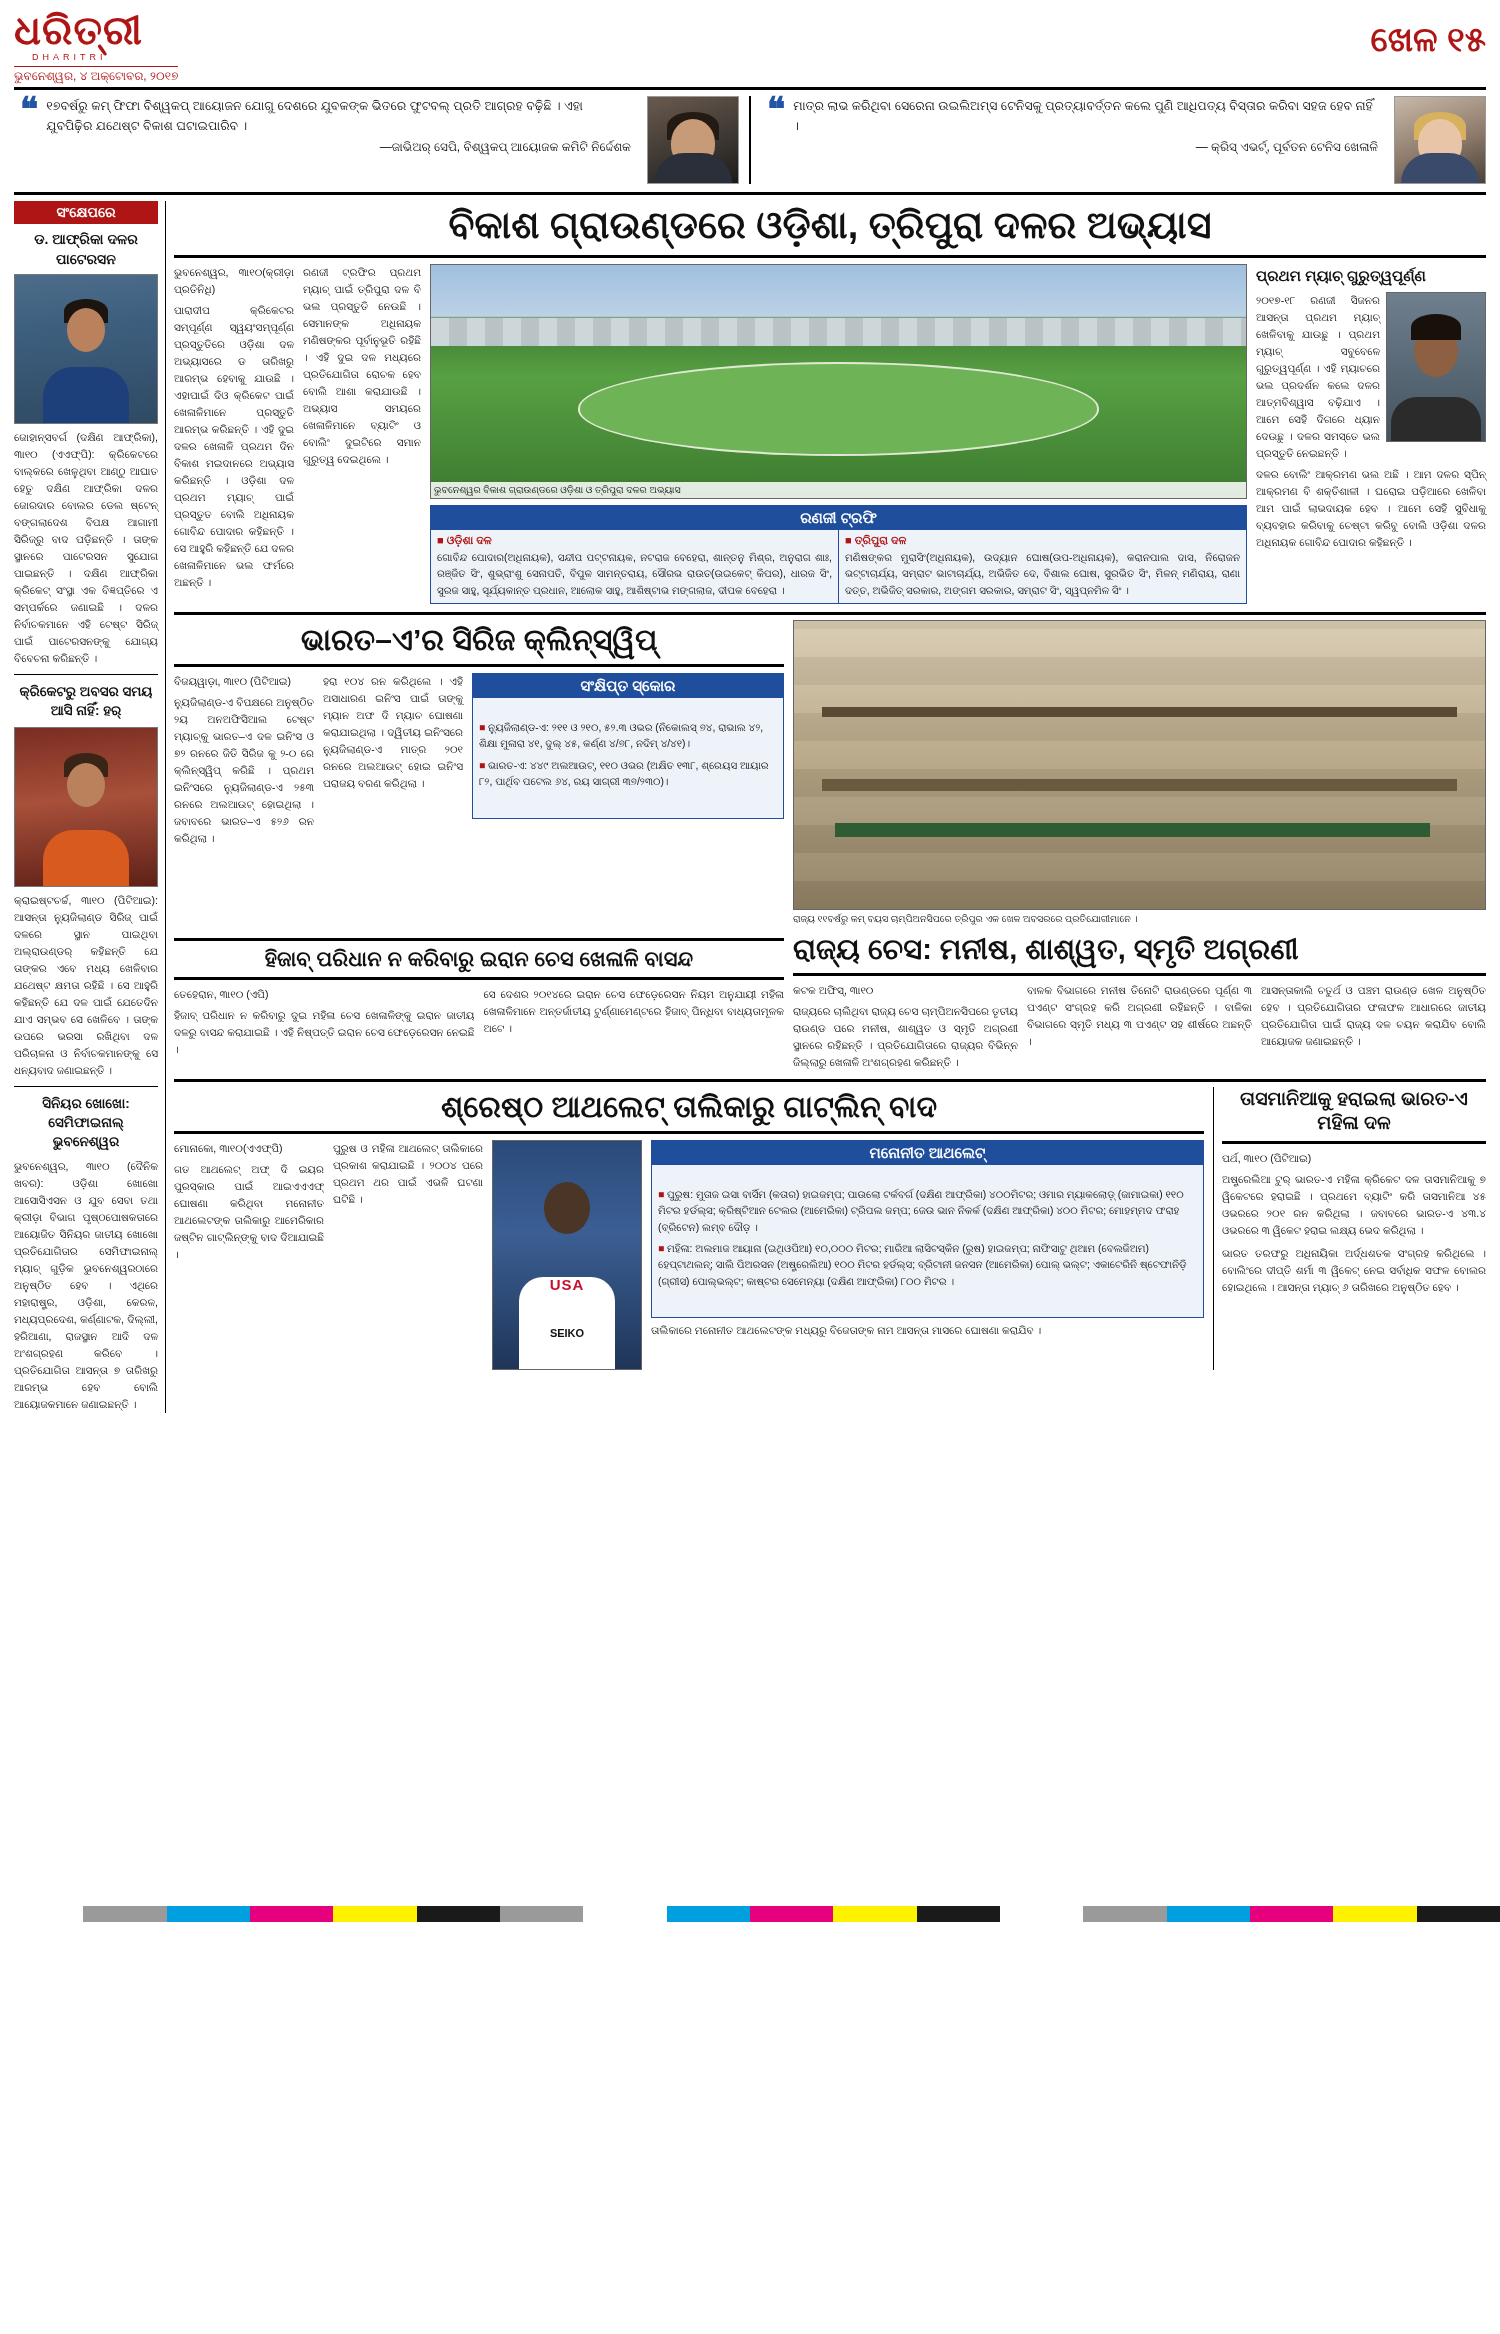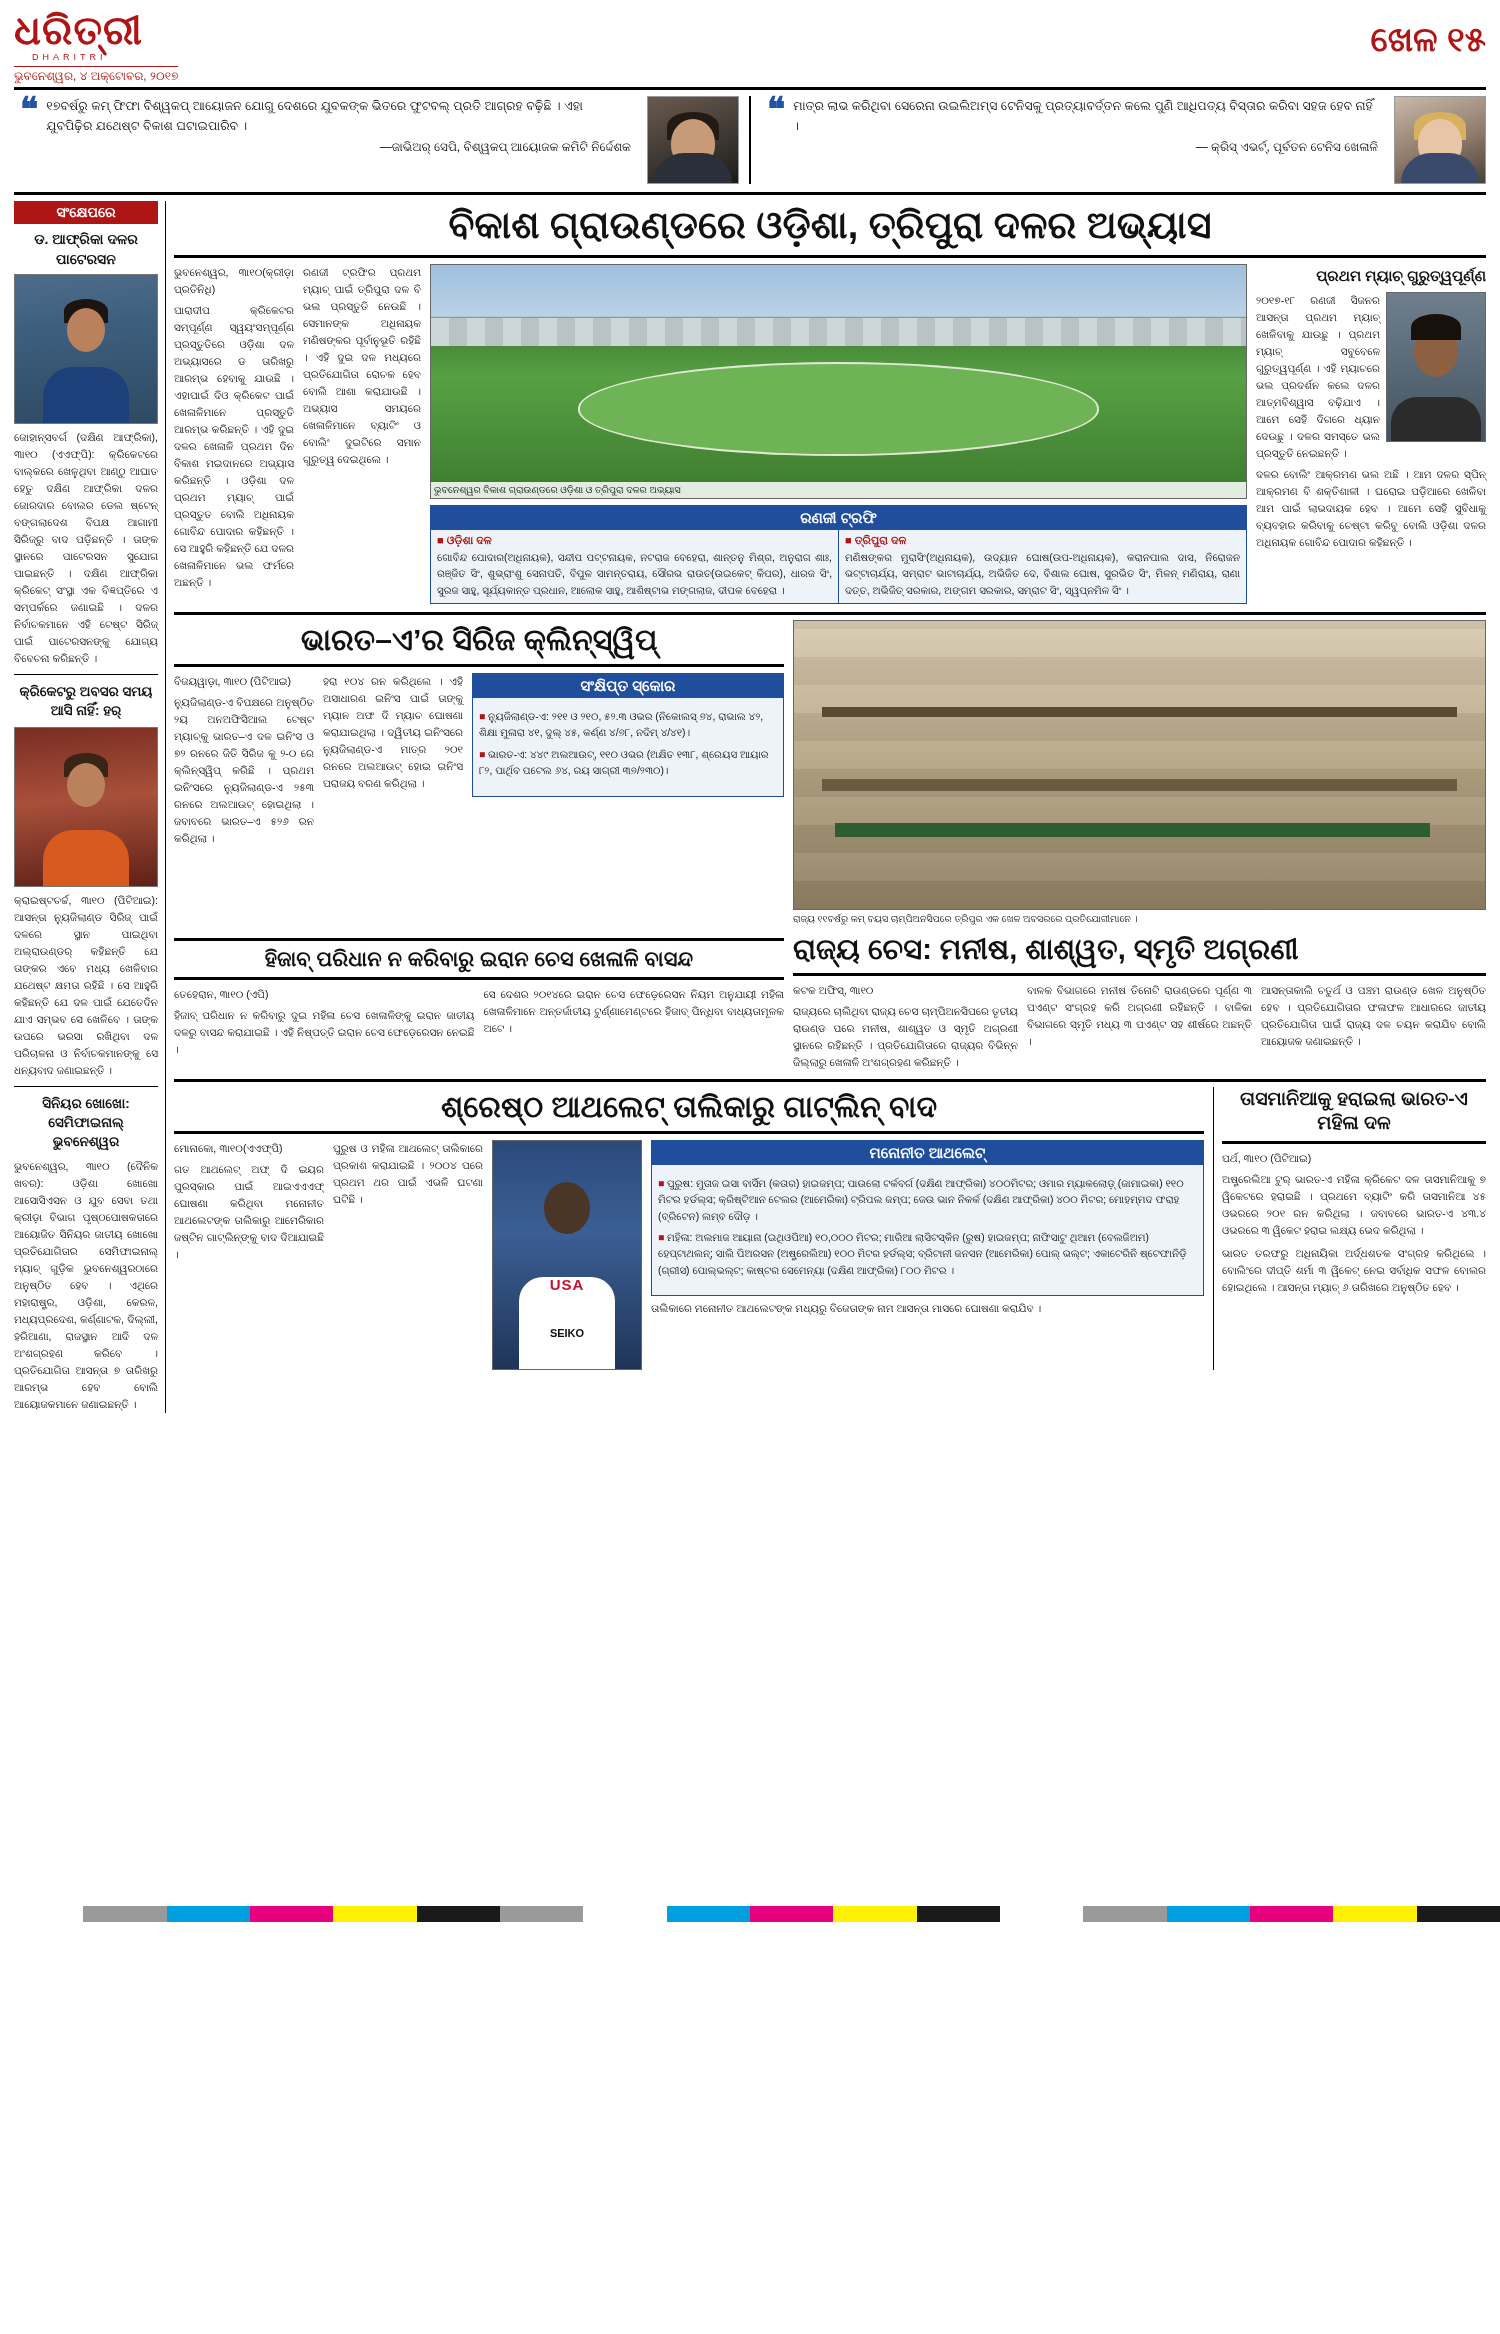--- a/index.html
+++ b/index.html
@@ -72,21 +72,21 @@
   .photo .cap { position:absolute; left:0; right:0; bottom:0; background:rgba(255,255,255,.85); font-size:9.5px; padding:2px 3px; }
   .ground { background:linear-gradient(#9fc0de 0%,#bcd2e6 22%,#3f7a31 23%,#57a043 48%,#4b8f3a 72%,#3d7a2f 100%); }
   .ground:after { content:""; position:absolute; left:18%; top:42%; width:64%; height:40%; border-radius:50%; background:#6fb357; box-shadow:inset 0 0 0 2px #e2e8d5; }
   .ground:before { content:""; position:absolute; left:0; top:23%; width:100%; height:12%; background:repeating-linear-gradient(90deg,#cdd6d8 0 18px,#b9c3c6 18px 36px); }
   .chesshall { background:linear-gradient(#c9b89d 0%,#b8a customers 1%,#a89474 40%,#8d7a5d 100%); }
   .chesshall { background:linear-gradient(#d8cbb2 0%,#b9a888 45%,#8f7f63 100%); }
 
   
   .box { border:1px solid #1e4e9c; }
   .box-head { background:#1e4e9c; color:#fff; text-align:center; font-weight:bold; font-size:15px; padding:3px 0; }
-  .box-body { background:#eef3fa; padding:11px 6px; font-size:10.3px; line-height:1.6; }
+  .box-body { background:#eef3fa; padding:22px 6px; font-size:10.3px; line-height:1.6; }
   .team-grid { display:flex; }
   .team-col { flex:1; padding:4px 6px; }
   .team-col + .team-col { border-left:1px solid #1e4e9c; }
   .team-title { color:#b01515; font-weight:bold; font-size:11px; margin-bottom:3px; }
   .bullet { color:#b01515; }
   .score-item { margin-bottom:5px; }
 
   
   .athlete { background:linear-gradient(#2a4a7a 0%,#3b5f94 40%,#1f3558 100%); }
   .athlete .torso { position:absolute; left:50%; bottom:0; transform:translateX(-50%); width:96px; height:92px; background:#ffffff; border-radius:24px 24px 0 0; }
@@ -206,21 +206,21 @@
                 </div>
                 <div class="team-col">
                   <div class="team-title"><span class="bullet">■</span> <span>ତ୍ରିପୁରା ଦଳ</span></div>
                   <div style="font-size:10.3px;line-height:1.6;text-align:justify;">ମଣିଷଙ୍କର ମୁରାସିଂ(ଅଧିନାୟକ), ଉଦ୍ୟାନ ଘୋଷ(ଉପ-ଅଧିନାୟକ), କରାନପାଲ ଦାସ, ନିରୋଜନ ଭଟ୍ଟାଚାର୍ଯ୍ୟ, ସମ୍ରାଟ ଭାଟାଚାର୍ଯ୍ୟ, ଅଭିଜିତ ଦେ, ବିଶାଲ ଘୋଷ, ସୁରଭିତ ସିଂ, ମିଳନ୍ ମଣିରାୟ, ରାଣା ଦତ୍ତ, ଅଭିଜିତ୍ ସରକାର, ଅଙ୍ଗମ ସରକାର, ସମ୍ରାଟ ସିଂ, ସ୍ୱପ୍ନମିଳ ସିଂ ।</div>
                 </div>
               </div>
             </div>
           </div>
 
           <div class="art-col" style="width:230px;flex:0 0 230px;">
-            <div style="font-size:15px;font-weight:bold;text-align:right;margin-bottom:4px;">ପ୍ରଥମ ମ୍ୟାଚ୍ ଗୁରୁତ୍ୱପୂର୍ଣ୍ଣ</div>
+            <div style="font-size:15px;font-weight:bold;text-align:left;margin-bottom:4px;">ପ୍ରଥମ ମ୍ୟାଚ୍ ଗୁରୁତ୍ୱପୂର୍ଣ୍ଣ</div>
             <div style="display:flex;gap:6px;">
               <div style="flex:1;">୨୦୧୭-୧୮ ରଣଜୀ ସିଜନର ଆସନ୍ତା ପ୍ରଥମ ମ୍ୟାଚ୍ ଖେଳିବାକୁ ଯାଉଛୁ । ପ୍ରଥମ ମ୍ୟାଚ୍ ସବୁବେଳେ ଗୁରୁତ୍ୱପୂର୍ଣ୍ଣ । ଏହି ମ୍ୟାଚରେ ଭଲ ପ୍ରଦର୍ଶନ କଲେ ଦଳର ଆତ୍ମବିଶ୍ୱାସ ବଢ଼ିଯାଏ । ଆମେ ସେହି ଦିଗରେ ଧ୍ୟାନ ଦେଉଛୁ । ଦଳର ସମସ୍ତେ ଭଲ ପ୍ରସ୍ତୁତି ନେଇଛନ୍ତି ।</div>
               <div class="photo" style="width:100px;flex:0 0 100px;height:150px;background:linear-gradient(#6f7f8e,#44535f);position:relative;">
                 <div style="position:absolute;left:50%;top:22%;transform:translateX(-50%);width:44px;height:52px;background:#8c6041;border-radius:50%;"></div>
                 <div style="position:absolute;left:50%;top:14%;transform:translateX(-50%);width:50px;height:26px;background:#17100b;border-radius:50% 50% 0 0;"></div>
                 <div style="position:absolute;left:50%;bottom:0;transform:translateX(-50%);width:90px;height:44px;background:#2b2b2b;border-radius:26px 26px 0 0;"></div>
               </div>
             </div>
             <div style="margin-top:4px;">ଦଳର ବୋଲିଂ ଆକ୍ରମଣ ଭଲ ଅଛି । ଆମ ଦଳର ସ୍ପିନ୍ ଆକ୍ରମଣ ବି ଶକ୍ତିଶାଳୀ । ଘରୋଇ ପଡ଼ିଆରେ ଖେଳିବା ଆମ ପାଇଁ ଲାଭଦାୟକ ହେବ । ଆମେ ସେହି ସୁବିଧାକୁ ବ୍ୟବହାର କରିବାକୁ ଚେଷ୍ଟା କରିବୁ ବୋଲି ଓଡ଼ିଶା ଦଳର ଅଧିନାୟକ ଗୋବିନ୍ଦ ପୋଦାର କହିଛନ୍ତି ।</div>
           </div>

